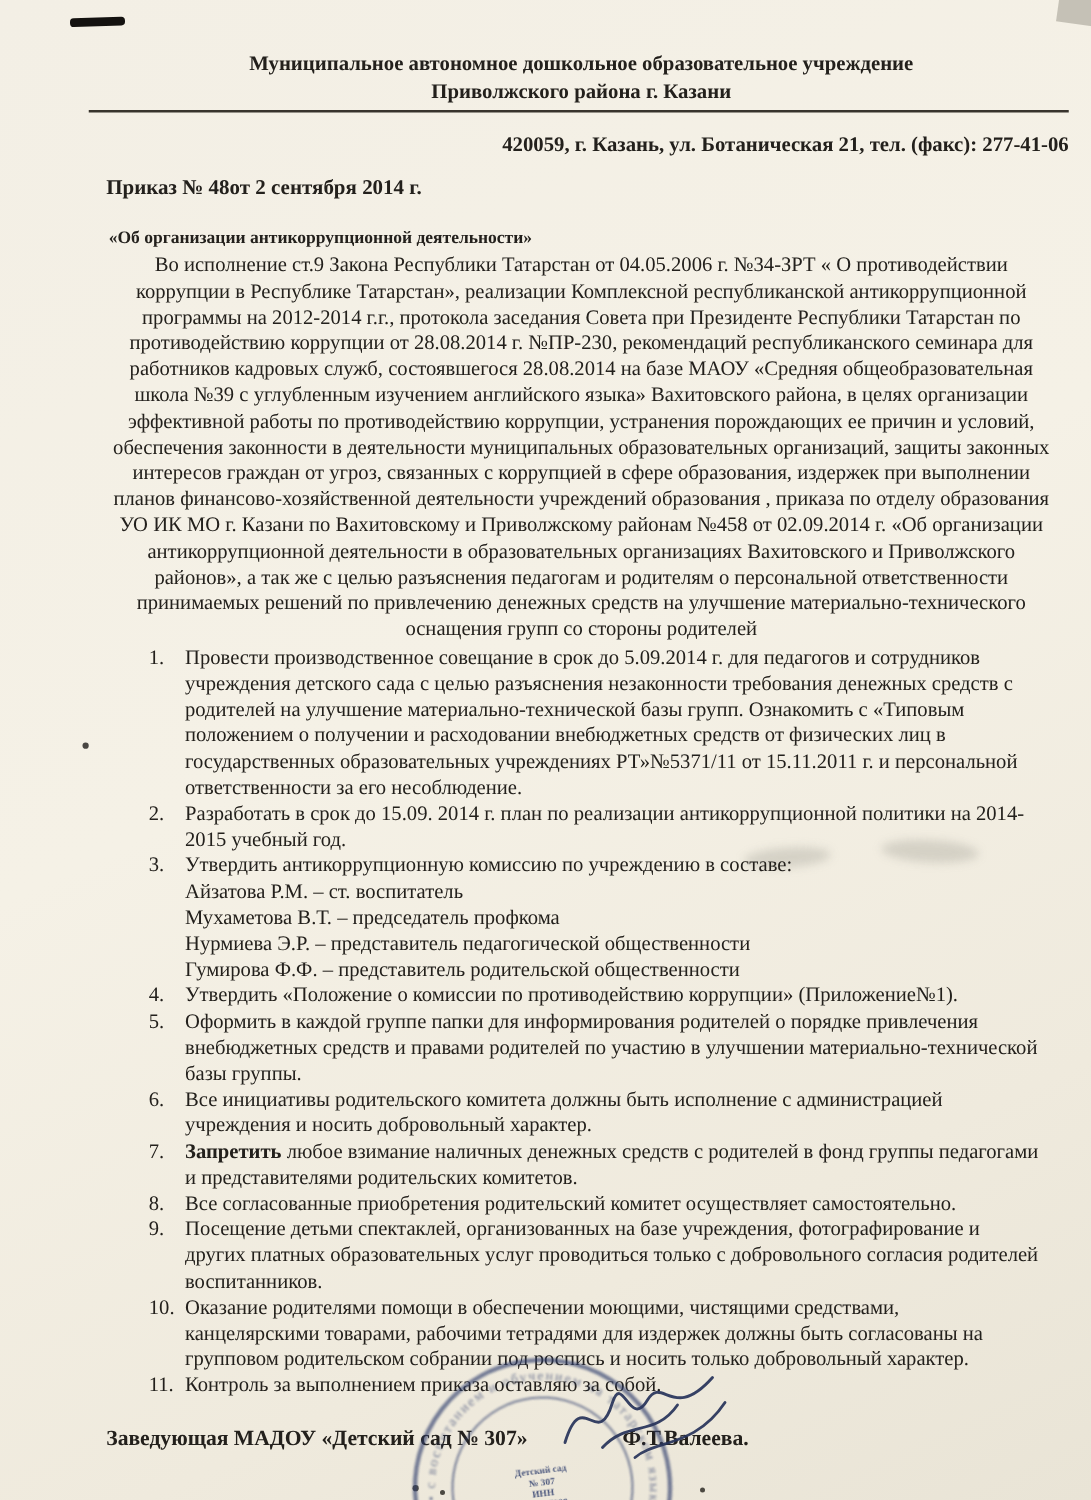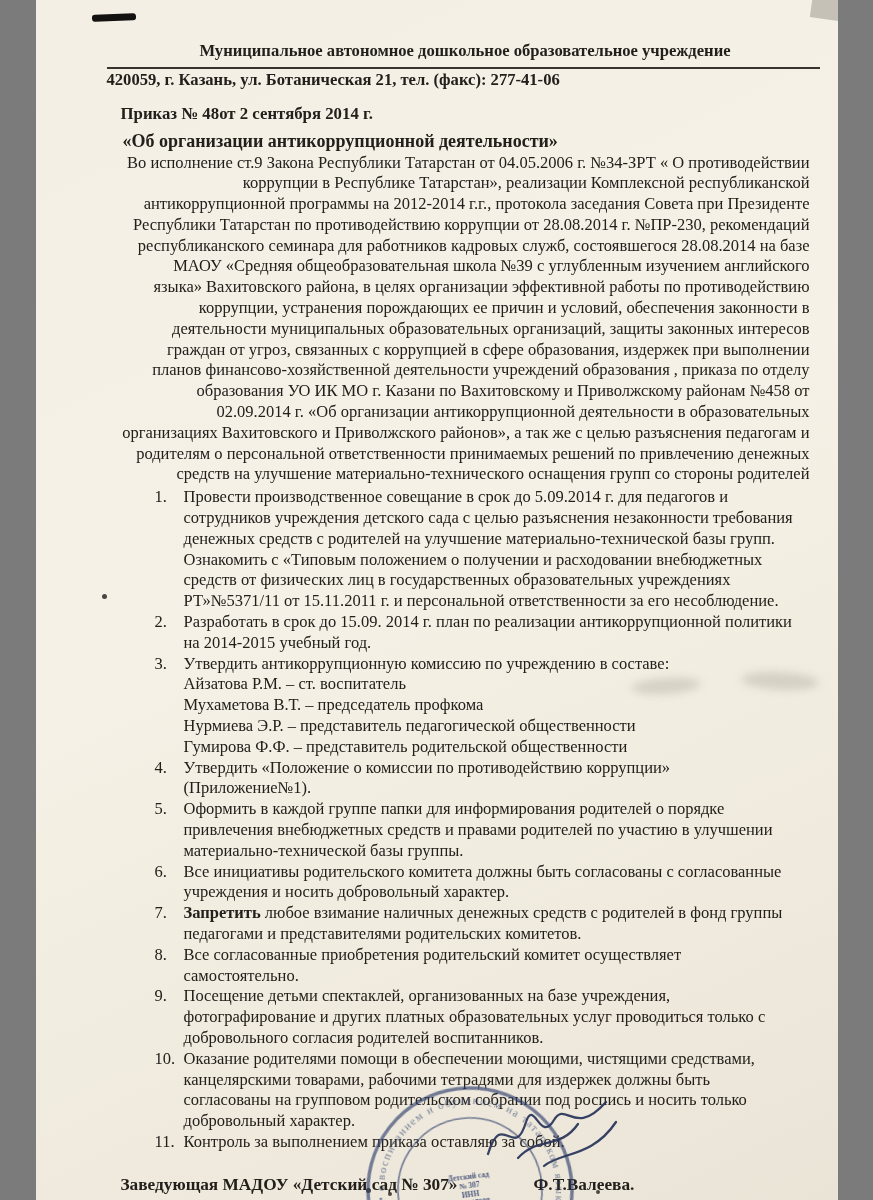--- a/index.html
+++ b/index.html
@@ -1,39 +1,39 @@
 <!DOCTYPE html>
 <html><head>
 <meta charset="utf-8">
 <style>
   html,body{margin:0;padding:0}
   body{background:#7b7b7b;font-family:"Liberation Serif","DejaVu Serif",serif}
   .page{
-    position:relative;width:802px;height:1200px;margin:0 auto;overflow:hidden;
+    position:relative;width:873px;height:1200px;margin:0 auto;overflow:hidden;
     background:linear-gradient(155deg,#f3efe5 0%,#f5f1e6 45%,#efeadd 78%,#e9e4d6 100%);
     color:#23201c;
   }
   .corner-shade{position:absolute;right:-14px;top:-14px;width:40px;height:34px;background:#b9b5aa;transform:rotate(8deg);opacity:.8}
   .ink-mark{position:absolute;left:56px;top:14px;width:44px;height:7px;background:#141210;border-radius:3px;transform:rotate(-2deg)}
   .margin-dot{position:absolute;left:66px;top:594px;width:5px;height:5px;border-radius:50%;background:#2a2824;opacity:.85}
   .smudge{position:absolute;background:rgba(110,108,100,.22);border-radius:50%;filter:blur(4px)}
   .smudge.s1{left:595px;top:678px;width:70px;height:16px;transform:rotate(-4deg)}
   .smudge.s2{left:705px;top:672px;width:78px;height:18px;transform:rotate(3deg)}
   .speck{position:absolute;background:#23201a;border-radius:50%;opacity:.8}
 
   .content{position:absolute;left:85px;right:28px;top:40px}
   .hline{text-align:center;font-weight:bold;font-size:16.6px;line-height:21.5px;white-space:nowrap}
   .address{
-    text-align:left;font-weight:bold;font-size:16.6px;line-height:22px;
-    border-top:2.5px solid #38342d;margin:5px -10px 0 -14px;padding-top:0;
+    text-align:right;font-weight:bold;font-size:16.6px;line-height:22px;
+    border-top:2.5px solid #38342d;margin:5px -10px 0 -14px;padding-top:15px;
   }
   .order-line{display:flex;justify-content:flex-start;margin-top:13px;font-weight:bold;font-size:16.8px}
   .order-date{}
-  .subject{font-weight:bold;font-size:18px;line-height:21px;margin-top:7px;padding-left:2px}
-  .preamble{font-size:16.5px;line-height:20.8px;margin:1px 0 0 0;text-align:right}
+  .subject{font-weight:bold;font-size:14px;line-height:21px;margin-top:20px;padding-left:2px}
+  .preamble{font-size:16.5px;line-height:20.8px;margin:1px 0 0 0;text-align:center}
   .resolve{font-weight:bold;font-size:16.8px;line-height:21px;margin-top:1px}
 
   .olist{margin-top:2px}
   .li{display:flex;font-size:16.5px;line-height:20.8px}
   .li .num{flex:0 0 29px;margin-left:34px;text-align:left}
   .li .body{flex:1;padding-right:14px}
   .lead{font-weight:bold}
   .rest{white-space:pre-line}
 
   .footer-line{display:flex;align-items:flex-start;margin-top:22px;font-weight:bold;font-size:17.3px}
@@ -58,20 +58,21 @@
   <div class="smudge s1"></div>
   <div class="smudge s2"></div>
   <div class="speck" style="left:330px;top:1188px;width:5px;height:5px"></div>
   <div class="speck" style="left:352px;top:1192px;width:4px;height:4px"></div>
   <div class="speck" style="left:560px;top:1190px;width:4px;height:4px"></div>
 
   <div class="content">
 
     <header>
       <div class="hline">Муниципальное автономное дошкольное образовательное учреждение</div>
+      <div class="hline">Приволжского района г. Казани</div>
       <div class="address">420059, г. Казань, ул. Ботаническая 21, тел. (факс): 277-41-06</div>
     </header>
 
     <div class="order-line">
       <span class="order-num">Приказ №  48</span>
       <span class="order-date">от 2 сентября  2014 г.</span>
     </div>
 
     <div class="subject">«Об организации антикоррупционной деятельности»</div>
 
@@ -98,21 +99,21 @@
       <div class="li">
         <span class="num">4.</span>
         <span class="body"><span class="lead"></span><span class="rest">Утвердить «Положение о комиссии по противодействию коррупции» (Приложение№1).</span></span>
       </div>
       <div class="li">
         <span class="num">5.</span>
         <span class="body"><span class="lead"></span><span class="rest">Оформить в каждой группе папки для информирования родителей о порядке привлечения внебюджетных средств и правами родителей по участию в улучшении материально-технической базы группы.</span></span>
       </div>
       <div class="li">
         <span class="num">6.</span>
-        <span class="body"><span class="lead"></span><span class="rest">Все инициативы родительского комитета должны быть согласованы с согласованные учреждения и носить добровольный характер.</span></span>
+        <span class="body"><span class="lead"></span><span class="rest">Все инициативы родительского комитета должны быть исполнение с администрацией учреждения и носить добровольный характер.</span></span>
       </div>
       <div class="li">
         <span class="num">7.</span>
         <span class="body"><span class="lead">Запретить</span><span class="rest"> любое взимание наличных денежных средств с родителей в фонд группы педагогами и представителями родительских комитетов.</span></span>
       </div>
       <div class="li">
         <span class="num">8.</span>
         <span class="body"><span class="lead"></span><span class="rest">Все согласованные приобретения родительский комитет осуществляет самостоятельно.</span></span>
       </div>
       <div class="li">

